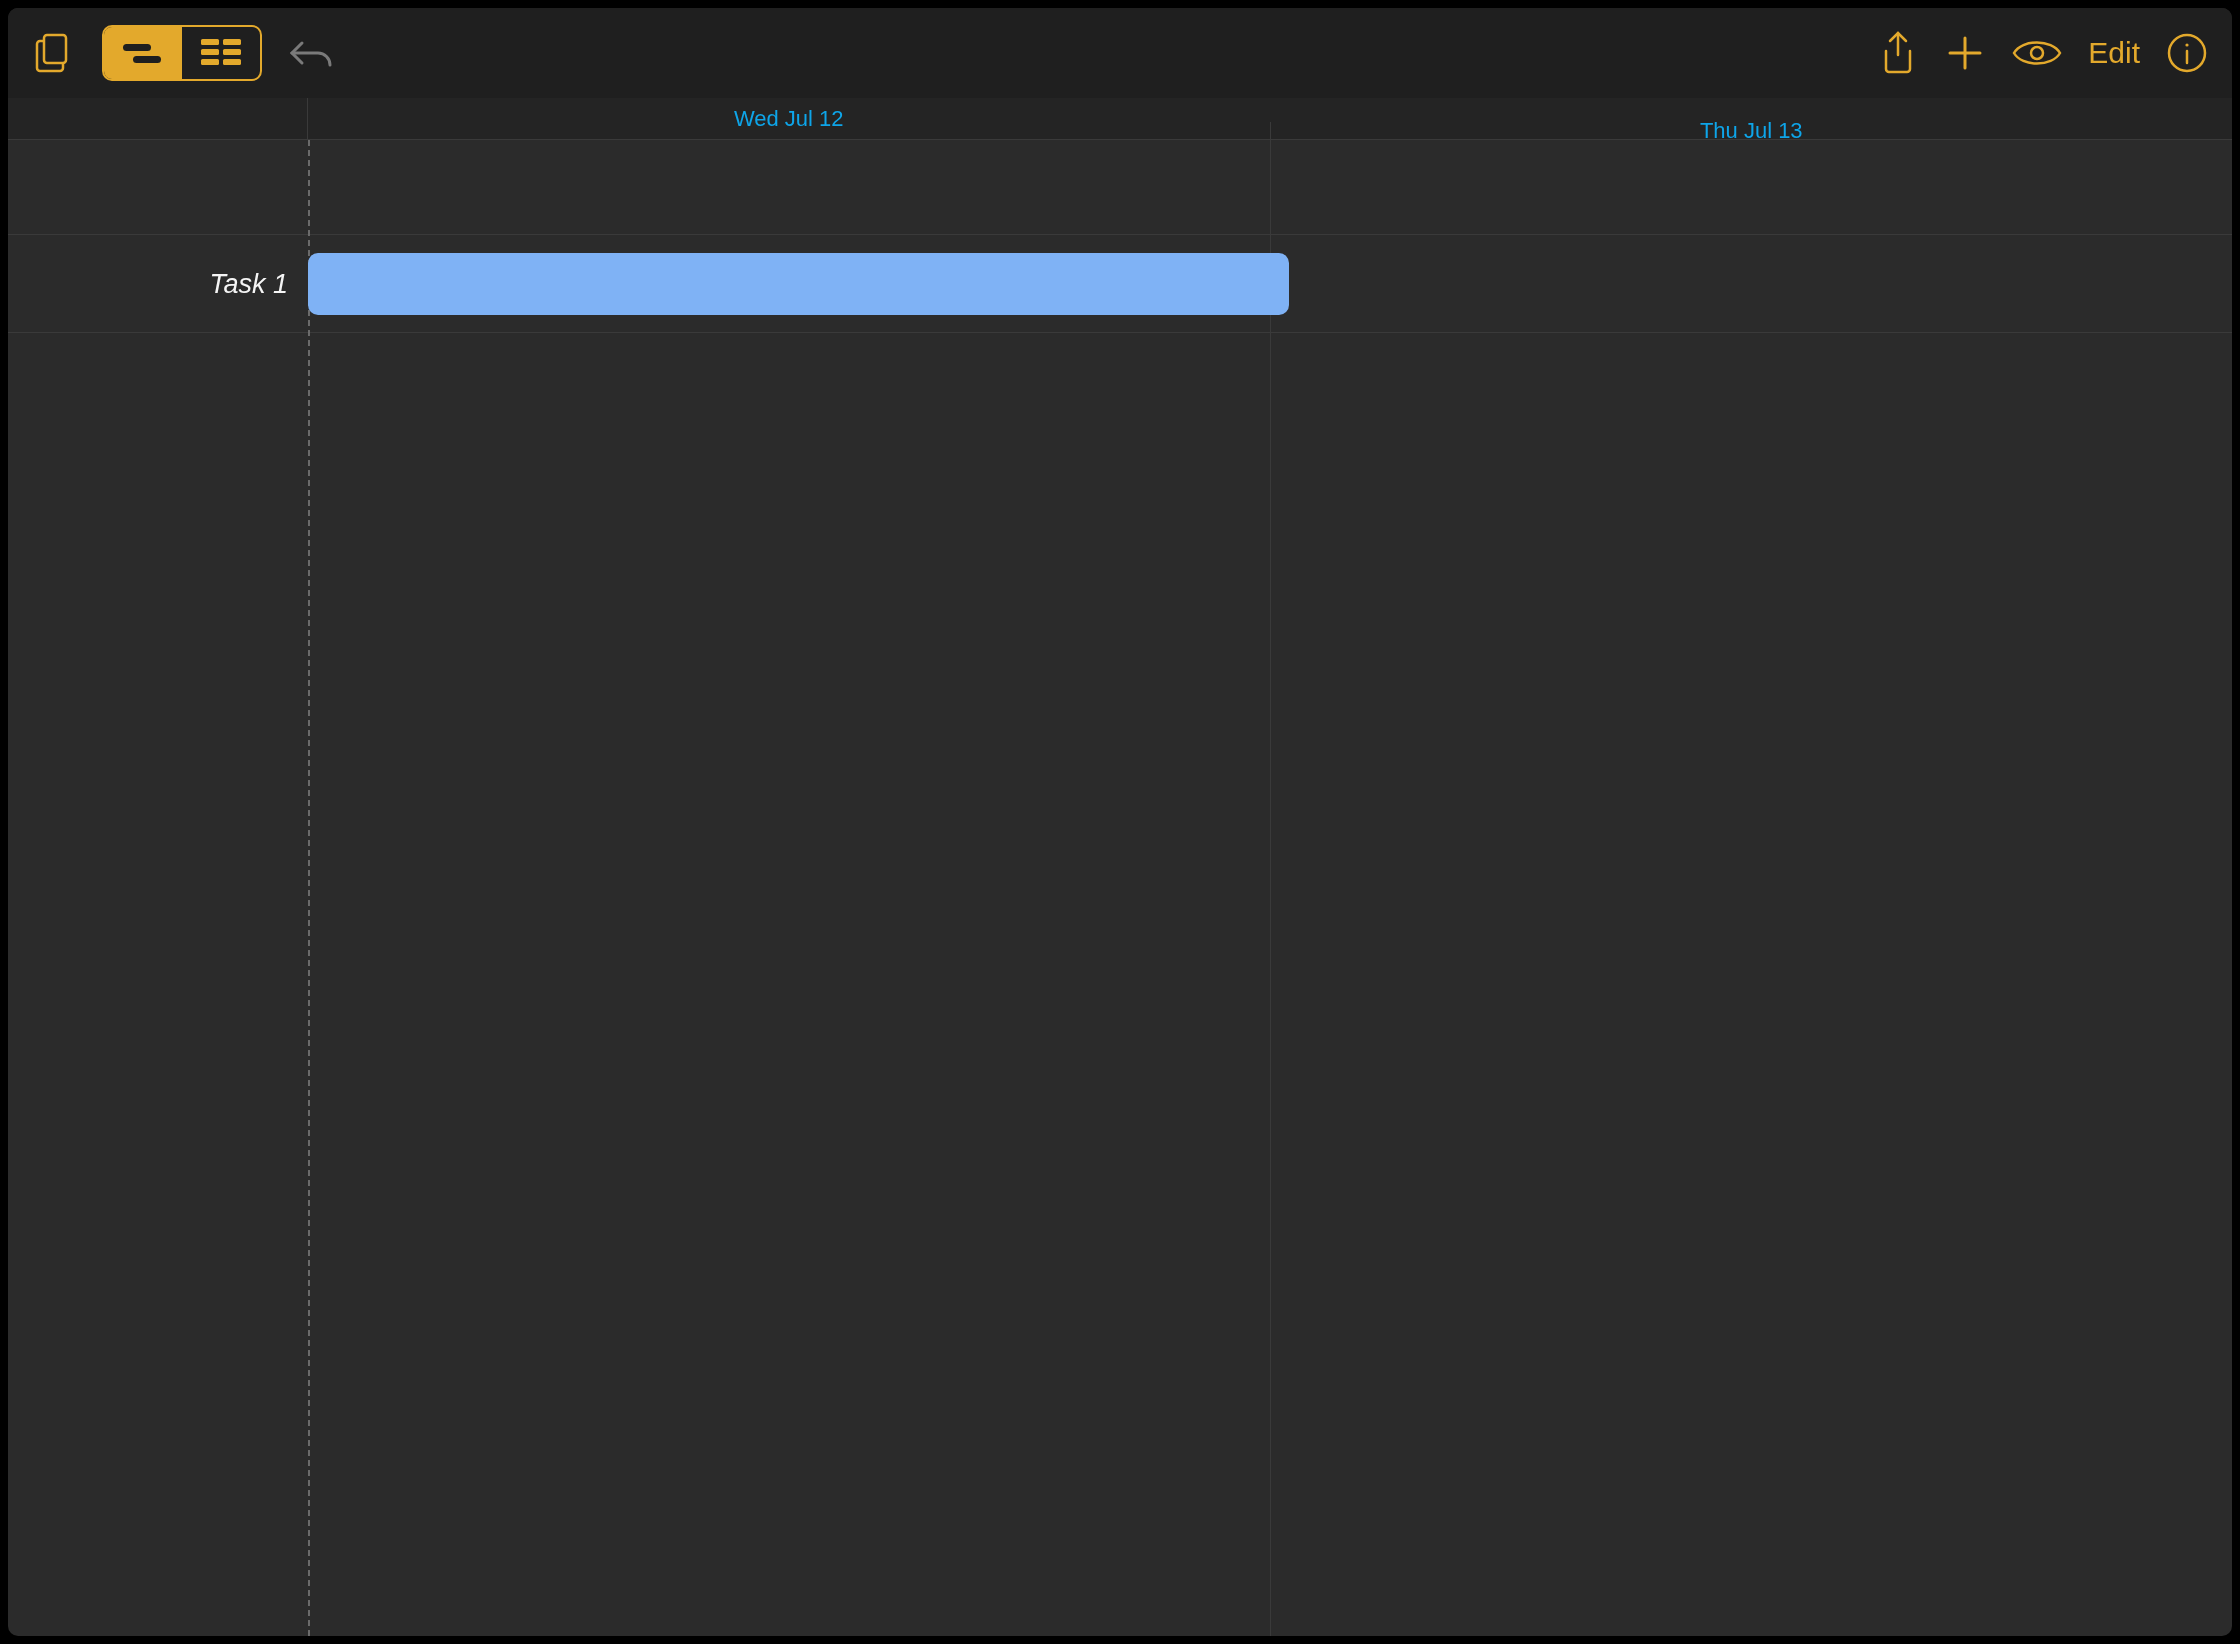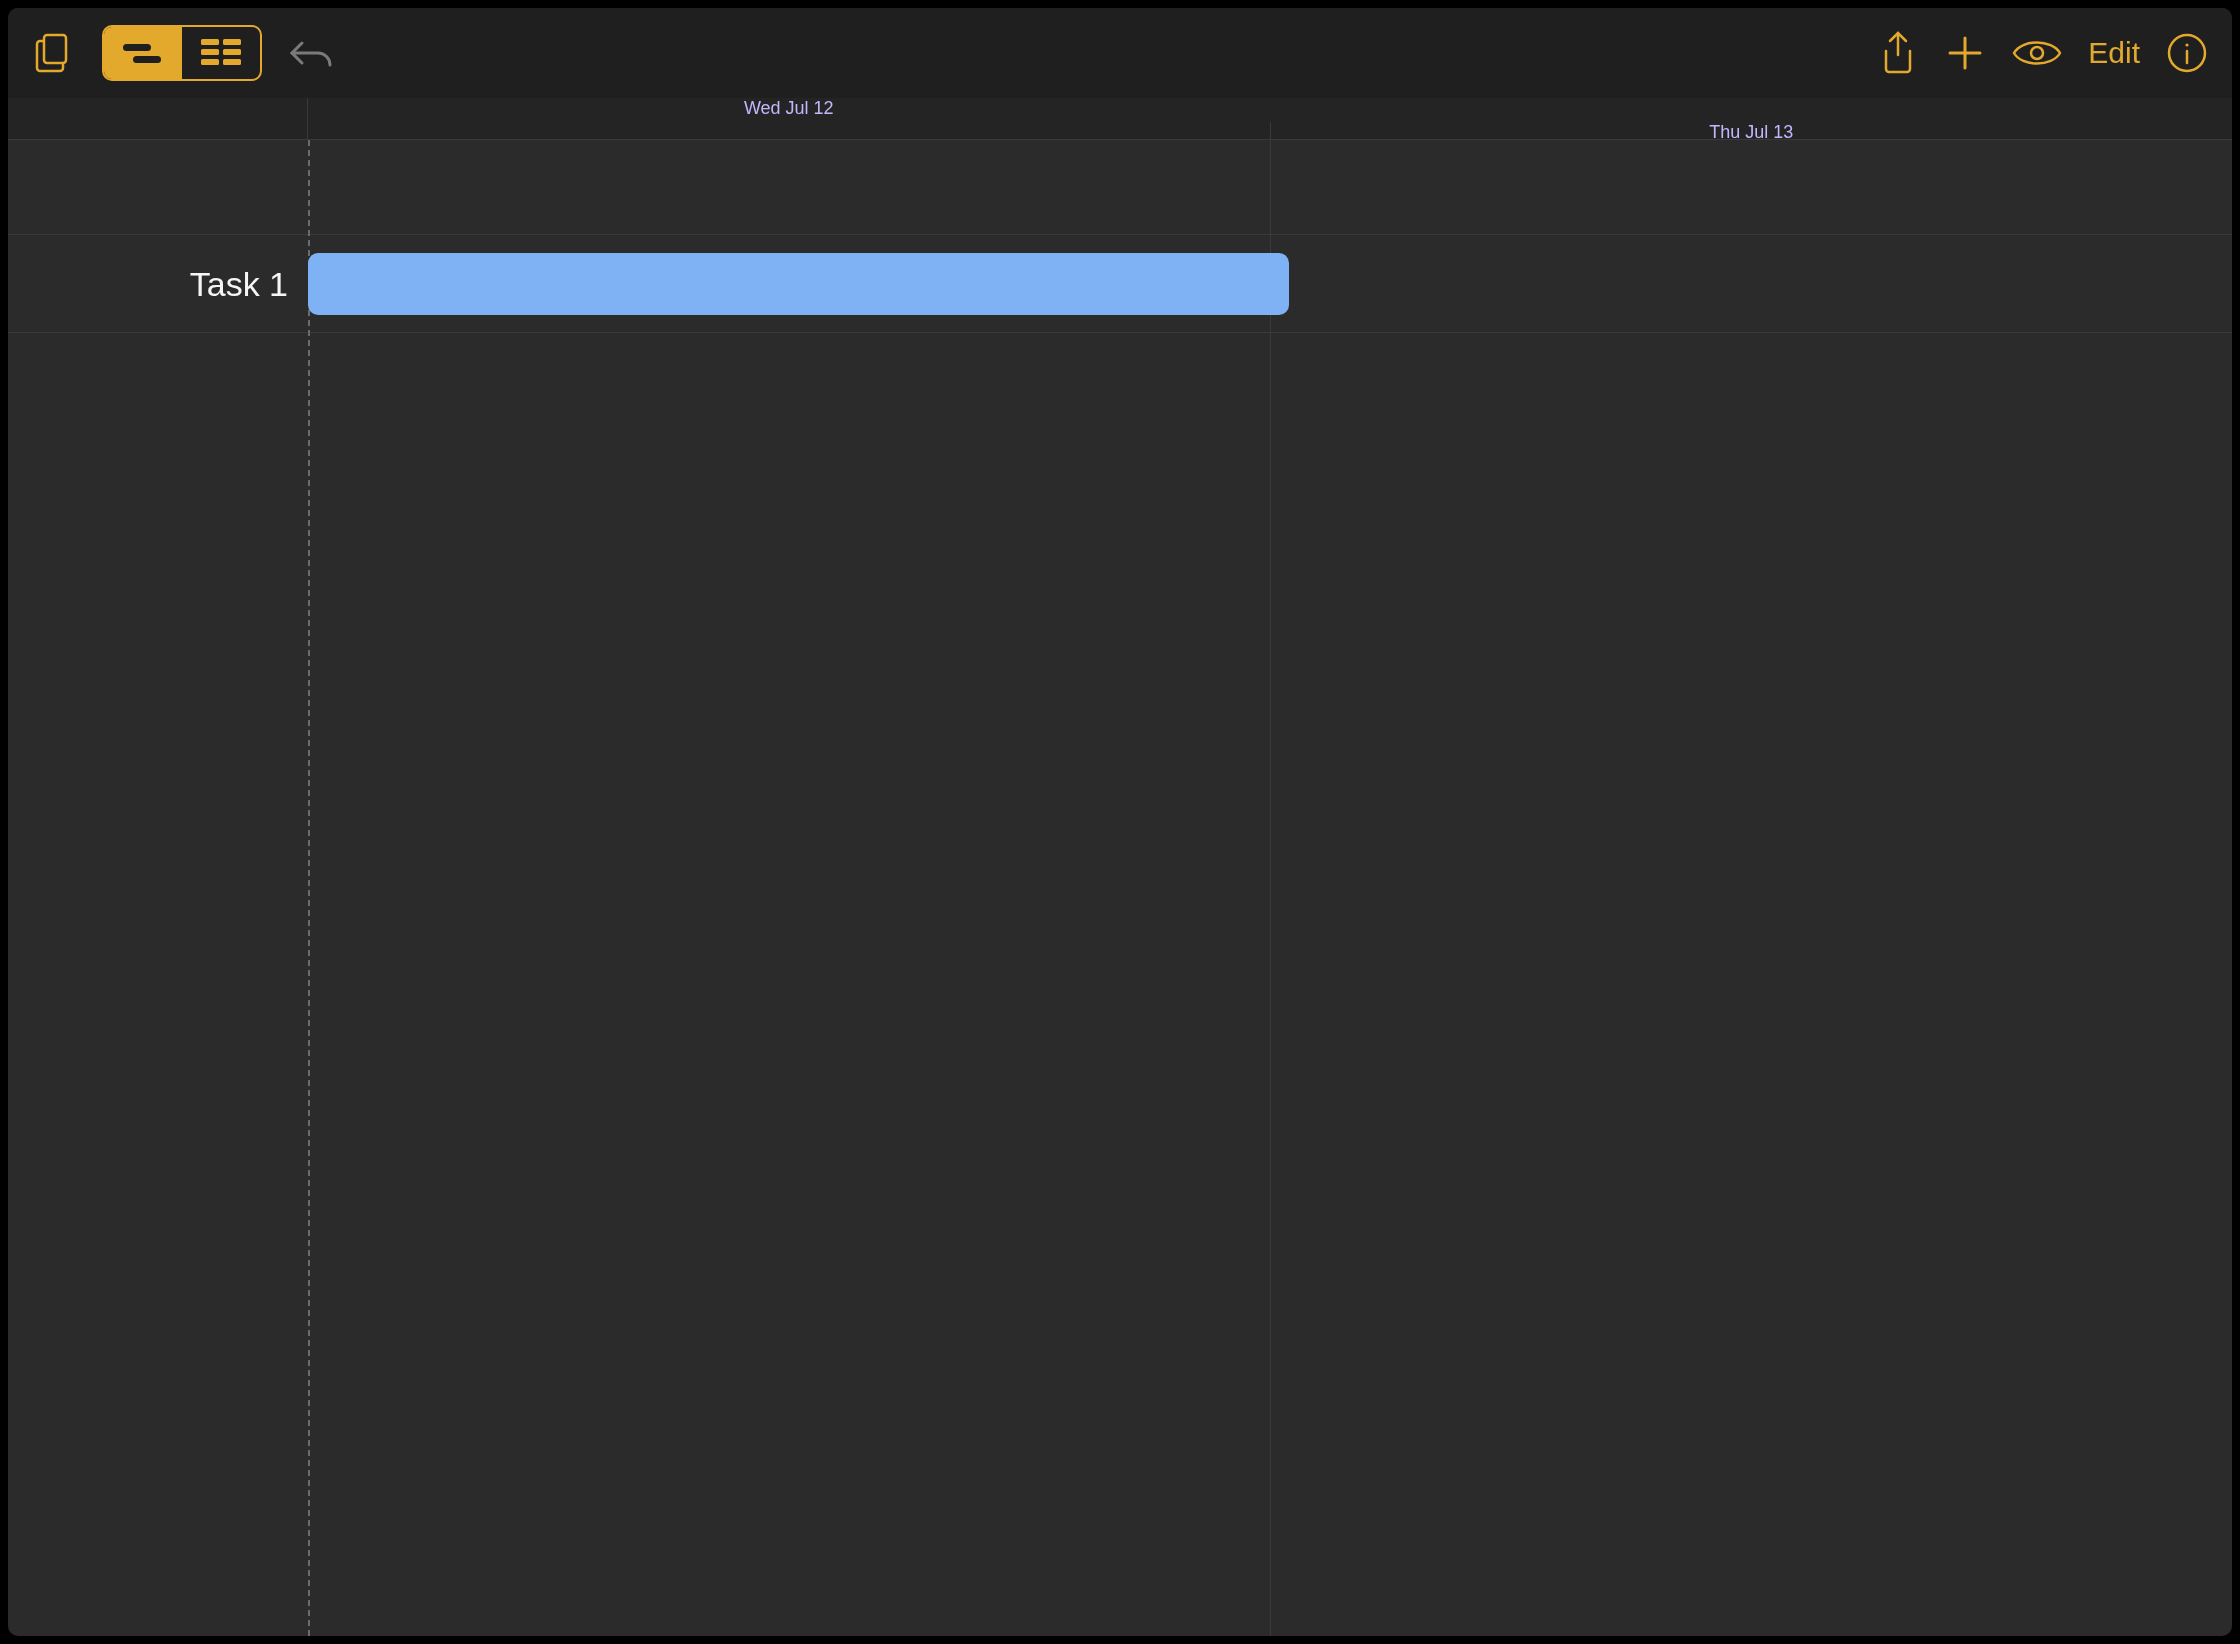--- a/index.html
+++ b/index.html
@@ -79,24 +79,24 @@
     width: 300px;
     border-right: 1px solid #3a3a3a;
   }
   .date-header .cols {
     flex: 1;
     display: flex;
   }
   .date-header .col {
     flex: 1;
     display: flex;
-    align-items: flex-start;
+    align-items: center;
     justify-content: center;
-    color: #c4b5fd;
-    font-size: 18px;
+    color: #0ea5e9;
+    font-size: 22px;
   }
   .date-header .col + .col {
     border-left: 1px solid #3a3a3a;
     margin-top: 24px;
   }
   
   .body-area {
     flex: 1;
     position: relative;
     display: flex;
@@ -139,23 +139,24 @@
   .row.header-row {
     height: 95px;
     background: #2b2b2b;
   }
   .task-label {
     position: absolute;
     right: 20px;
     top: 50%;
     transform: translateY(-50%);
     color: #f5f5f5;
-    font-size: 34px;
+    font-size: 27px;
     text-align: right;
     white-space: nowrap;
+    font-style: italic;
   }
   
   .task-bar {
     position: absolute;
     top: 50%;
     transform: translateY(-50%);
     height: 62px;
     background: #7fb2f5;
     border-radius: 10px;
     z-index: 4;

